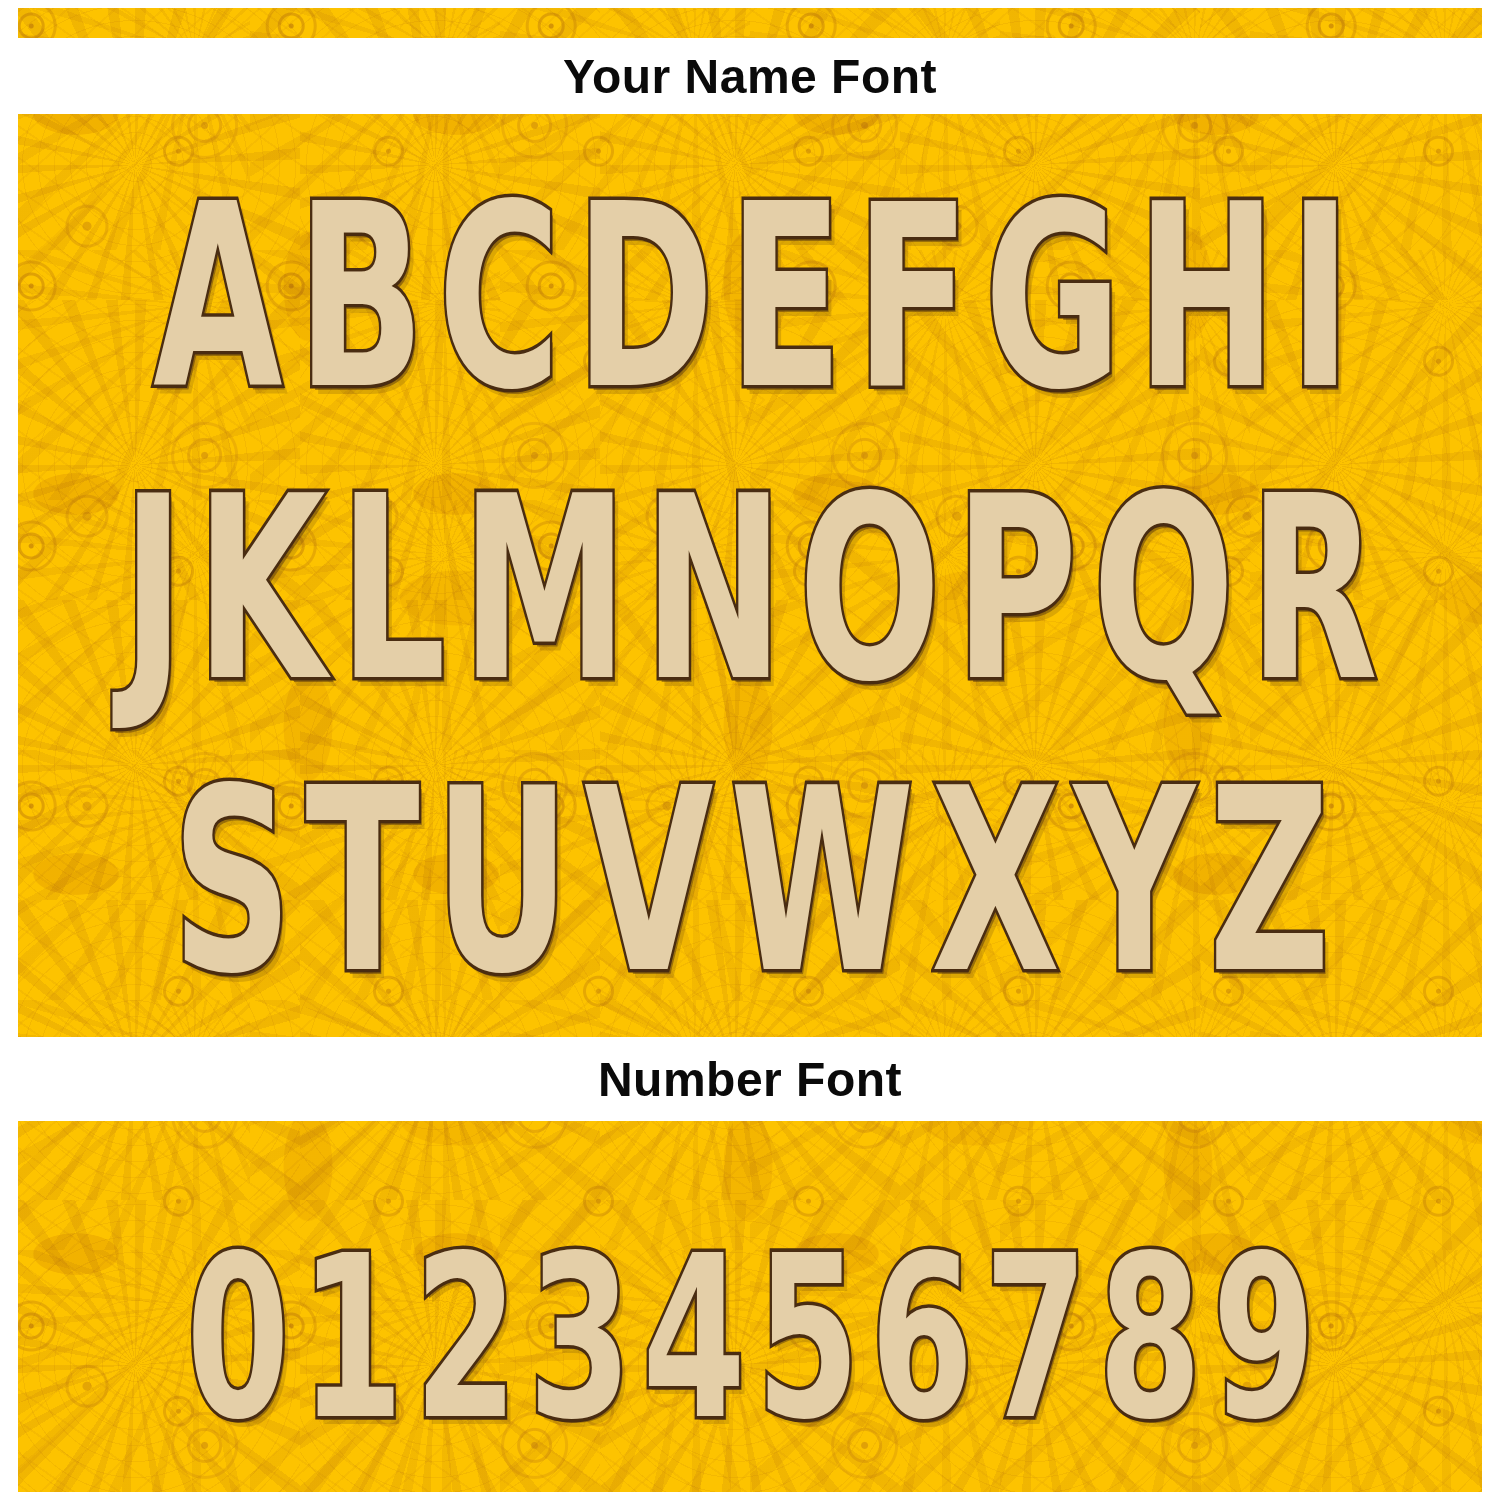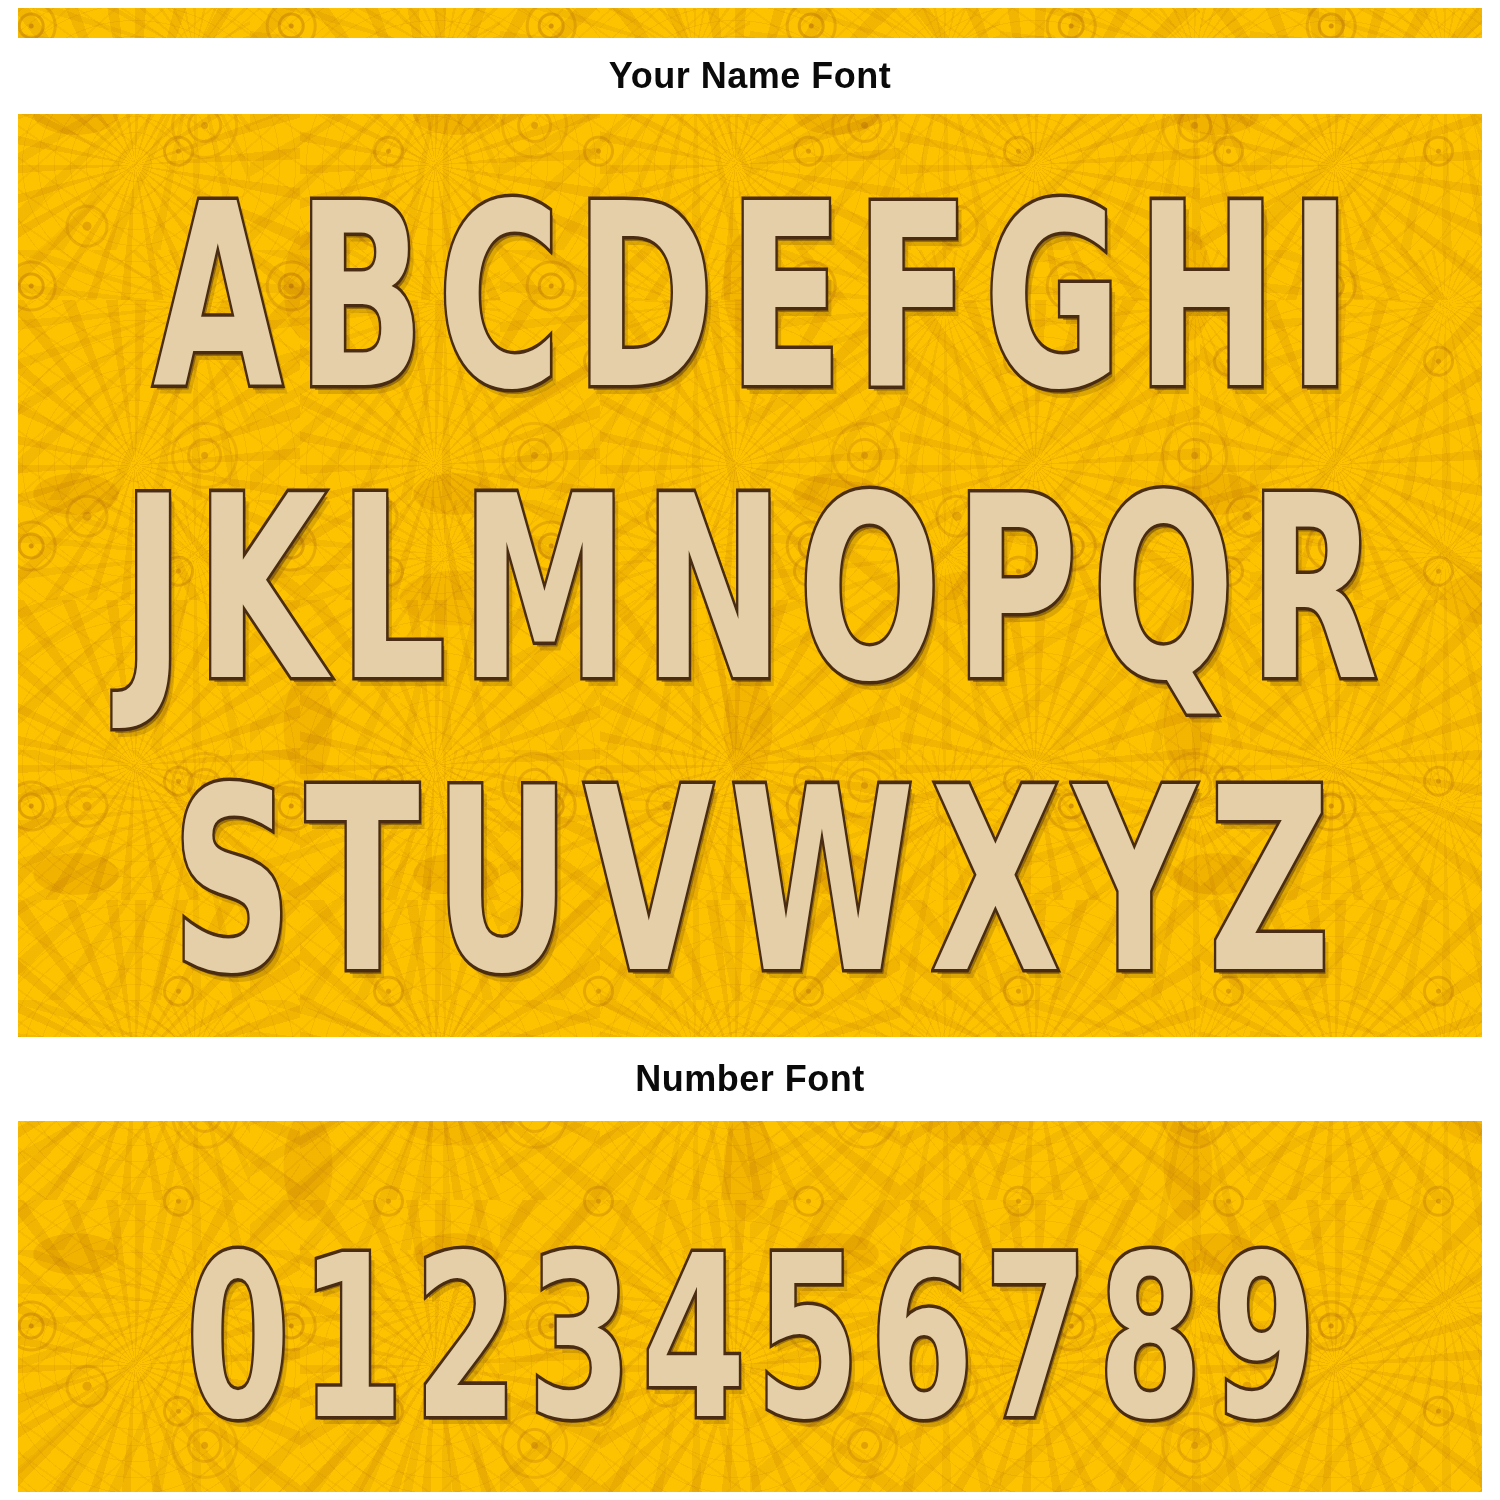--- a/index.html
+++ b/index.html
@@ -84,21 +84,21 @@
     width: 1464px;
     background: #ffffff;
     display: flex;
     align-items: center;
     justify-content: center;
   }
   .band-name { top: 38px; height: 76px; }
   .band-number { top: 1037px; height: 84px; }
   .band-label {
     font-family: "Liberation Sans", sans-serif;
-    font-size: 36px;
+    font-size: 48px;
     font-weight: bold;
     color: #0a0a0a;
     letter-spacing: .5px;
     white-space: nowrap;
   }
 
   
   .glyph-area {
     position: absolute;
     left: 18px;

